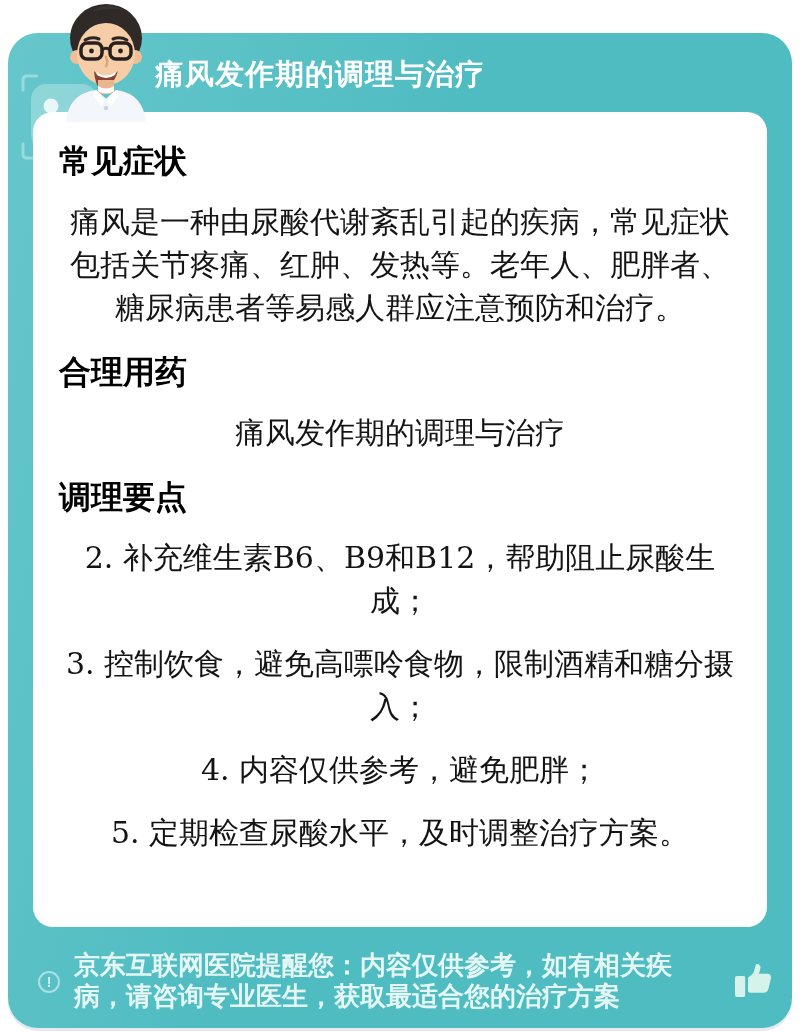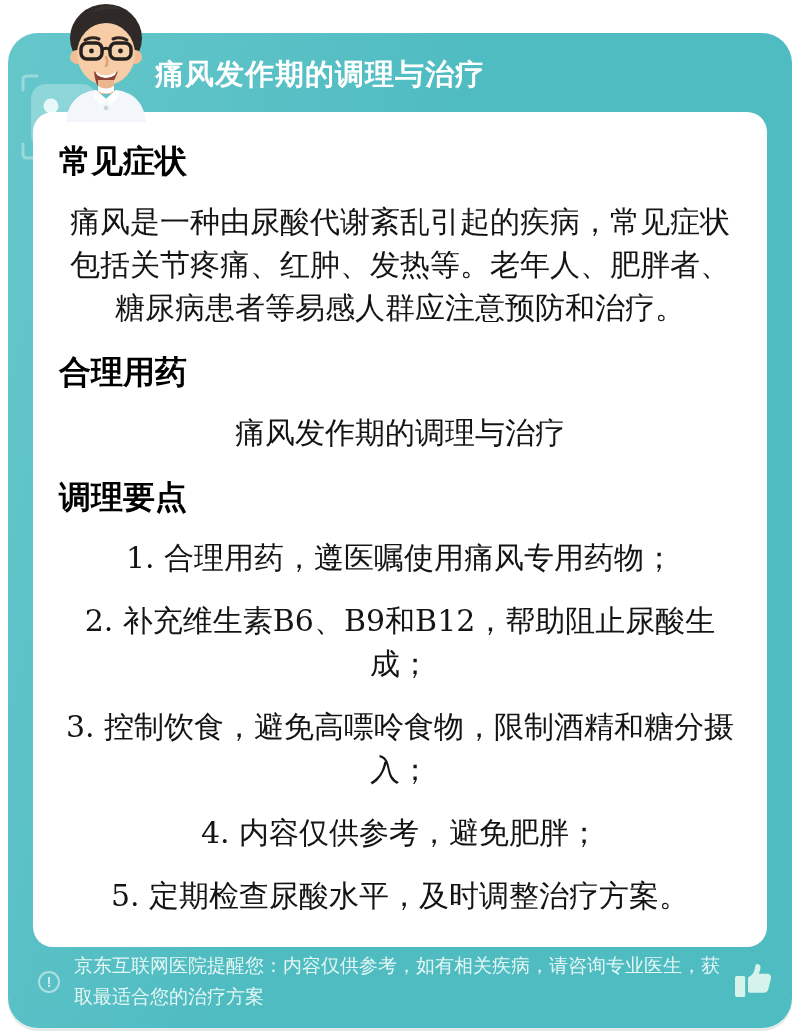--- a/index.html
+++ b/index.html
@@ -59,21 +59,21 @@
   .info-icon{
     flex:0 0 auto;width:22px;height:22px;margin-top:2px;
     border:2px solid rgba(255,255,255,0.5);border-radius:50%;
     color:rgba(255,255,255,0.75);
     display:flex;align-items:center;justify-content:center;
     font-size:14px;font-weight:700;line-height:1;
     align-self:center;
   }
   .footer-text{
     flex:1;margin:0 10px 0 14px;
-    font-size:19px;line-height:31px;color:var(--footer-text);
+    font-size:26px;line-height:31px;color:var(--footer-text);font-weight:bold;
   }
   .thumb-icon{flex:0 0 auto;width:46px;height:48px;cursor:pointer;}
   .avatar{
     position:absolute;left:52px;top:0;width:108px;height:122px;z-index:5;
   }
 </style>
 </head>
 <body>
 
 <div class="bubble">
@@ -95,21 +95,20 @@
 
   <div class="bubble-title">痛风发作期的调理与治疗</div>
 
   <div class="card">
     <div id="sections">
         <h2 class="sec-heading">常见症状</h2>
         <p class="body-text">痛风是一种由尿酸代谢紊乱引起的疾病，常见症状包括关节疼痛、红肿、发热等。老年人、肥胖者、糖尿病患者等易感人群应注意预防和治疗。</p>
         <h2 class="sec-heading">合理用药</h2>
         <p class="body-text">痛风发作期的调理与治疗</p>
         <h2 class="sec-heading">调理要点</h2>
-        <p class="body-text list-item"><span class="num">1. </span><span>合理用药，遵医嘱使用痛风专用药物；</span></p>
         <p class="body-text list-item"><span class="num">2. </span><span>补充维生素B6、B9和B12，帮助阻止尿酸生成；</span></p>
         <p class="body-text list-item"><span class="num">3. </span><span>控制饮食，避免高嘌呤食物，限制酒精和糖分摄入；</span></p>
         <p class="body-text list-item"><span class="num">4. </span><span>内容仅供参考，避免肥胖；</span></p>
         <p class="body-text list-item"><span class="num">5. </span><span>定期检查尿酸水平，及时调整治疗方案。</span></p>
       </div>
   </div>
 
   <div class="footer">
     <span class="info-icon">
       <span>!</span>

